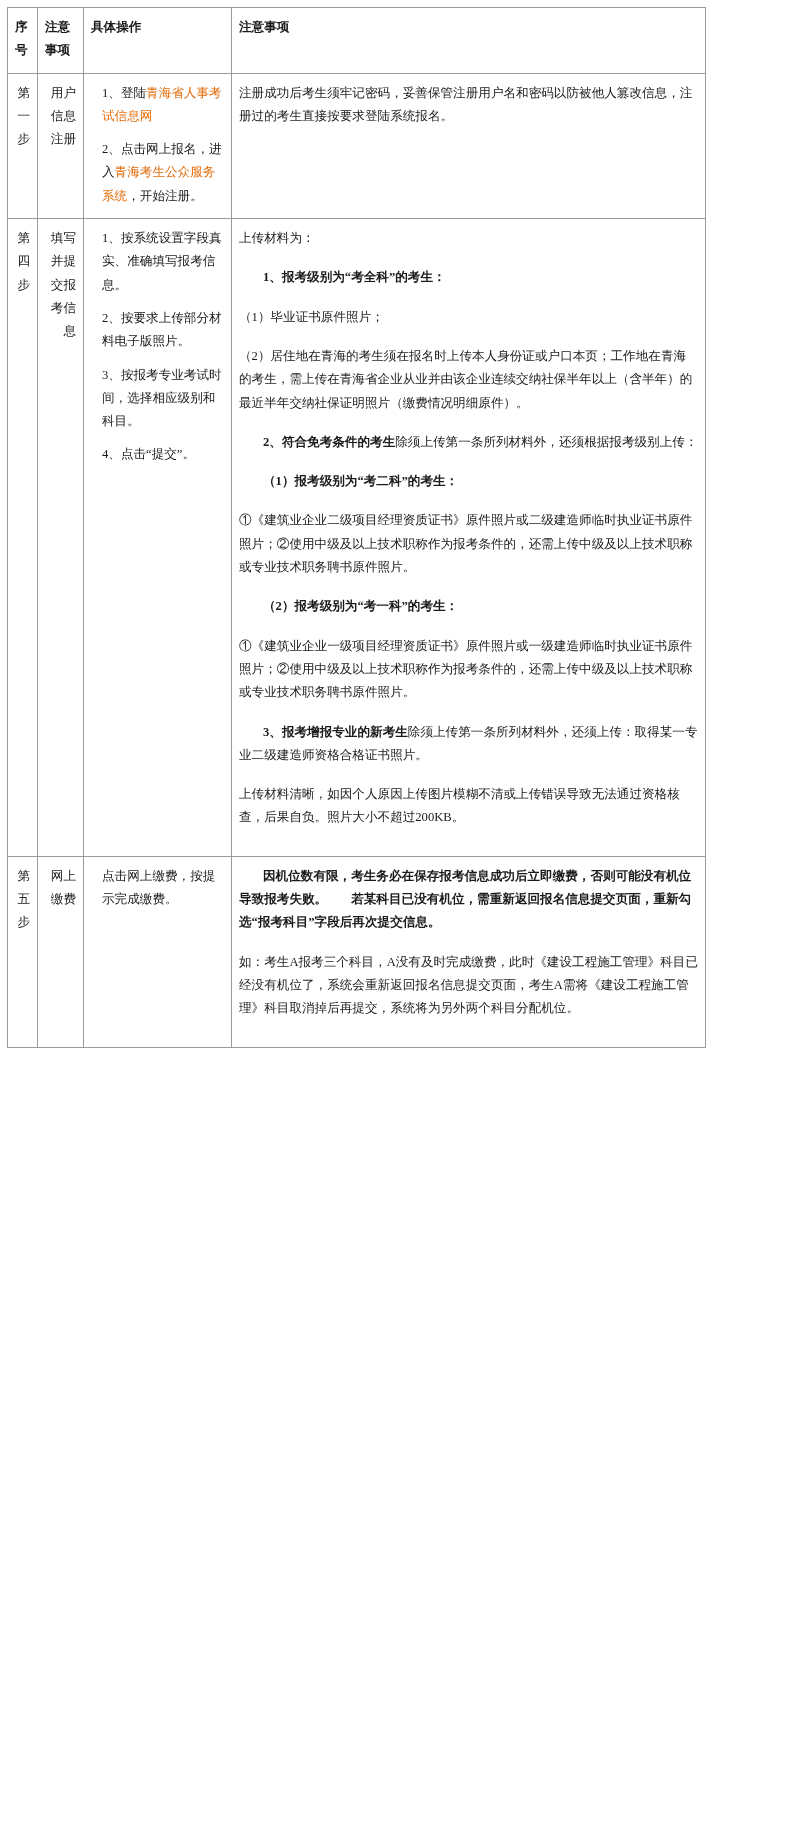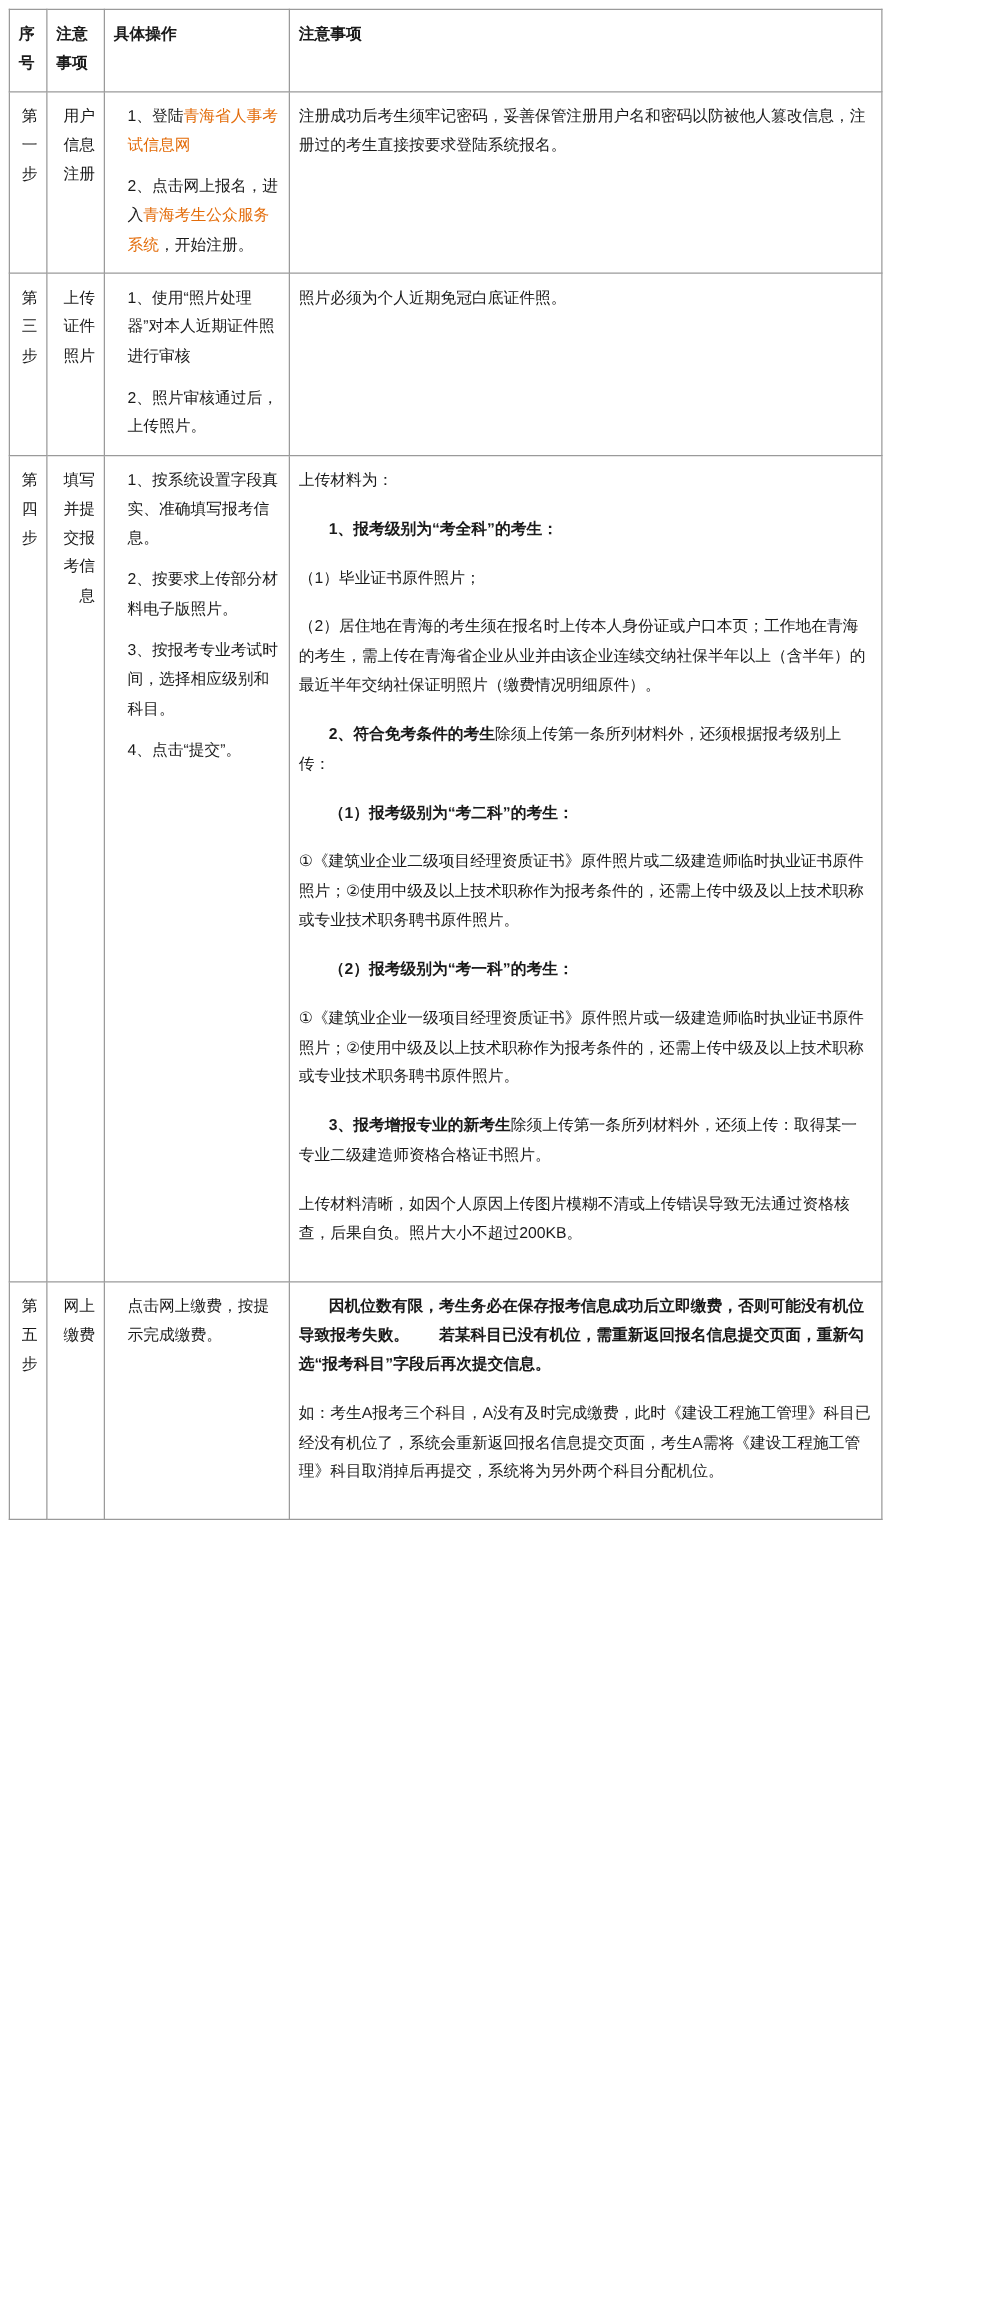--- a/index.html
+++ b/index.html
@@ -9,20 +9,21 @@
   }
   body {
     width: 806px;
     font-family: "Liberation Sans", "DejaVu Sans", sans-serif;
     color: #000000;
   }
   .page {
     width: 680px;
     box-sizing: border-box;
     padding: 4px 4px 8px 4px;
+    font-family: Liberation Serif, serif;
   }
   table.proc {
     border-collapse: collapse;
     table-layout: fixed;
     width: 698px;
     margin: 3px 0 0 3px;
     border: 1px solid #9a9a9a;
   }
   table.proc td, table.proc th {
     border: 1px solid #9a9a9a;
@@ -86,31 +87,20 @@
           <td class="item mid">用户信息注册</td>
           <td class="ops mid">
             <div class="p tight"><span>1、登陆</span><span class="lnk">青海省人事考试信息网</span></div>
             <div class="p tight"><span>2、点击网上报名，进入</span><span class="lnk">青海考生公众服务系统</span><span>，开始注册。</span></div>
           </td>
           <td class="note-cell mid">
             <div class="p "><span>注册成功后考生须牢记密码，妥善保管注册用户名和密码以防被他人篡改信息，注册过的考生直接按要求登陆系统报名。</span></div>
           </td>
         </tr>
         <tr>
-          <td class="step mid">第三步</td>
-          <td class="item mid">上传证件照片</td>
-          <td class="ops mid">
-            <div class="p tight"><span>1、使用“照片处理器”对本人近期证件照进行审核</span></div>
-            <div class="p tight"><span>2、照片审核通过后，上传照片。</span></div>
-          </td>
-          <td class="note-cell mid">
-            <div class="p "><span>照片必须为个人近期免冠白底证件照。</span></div>
-          </td>
-        </tr>
-        <tr>
           <td class="step mid">第四步</td>
           <td class="item mid">填写并提交报考信息</td>
           <td class="ops mid">
             <div class="p tight"><span>1、按系统设置字段真实、准确填写报考信息。</span></div>
             <div class="p tight"><span>2、按要求上传部分材料电子版照片。</span></div>
             <div class="p tight"><span>3、按报考专业考试时间，选择相应级别和科目。</span></div>
             <div class="p tight"><span>4、点击“提交”。</span></div>
           </td>
           <td class="note-cell mid">
             <div class="p "><span>上传材料为：</span></div>

